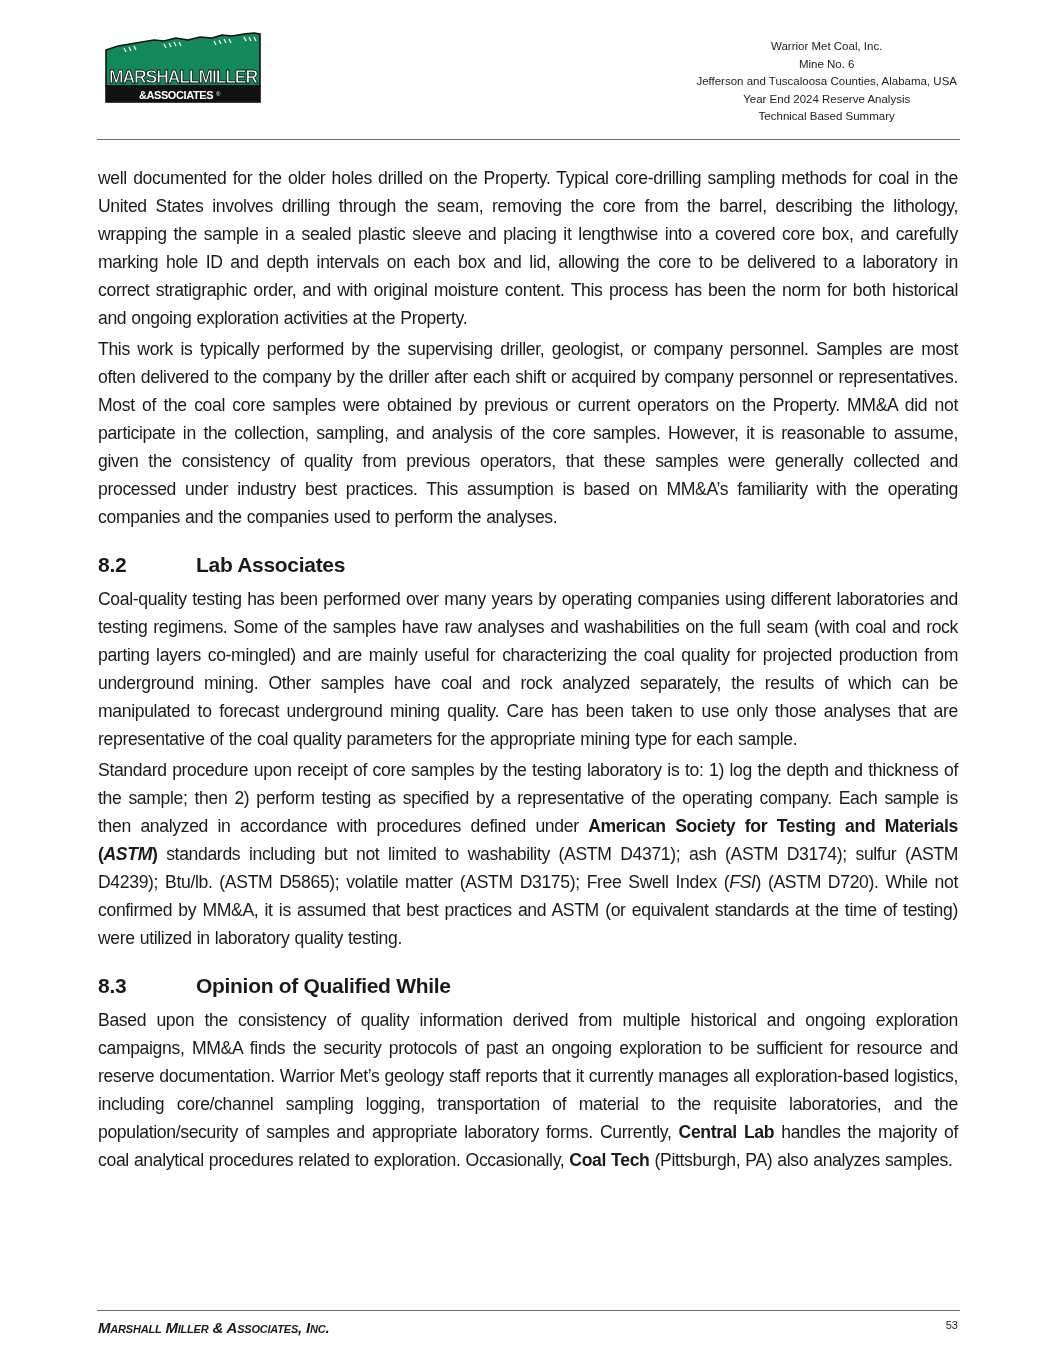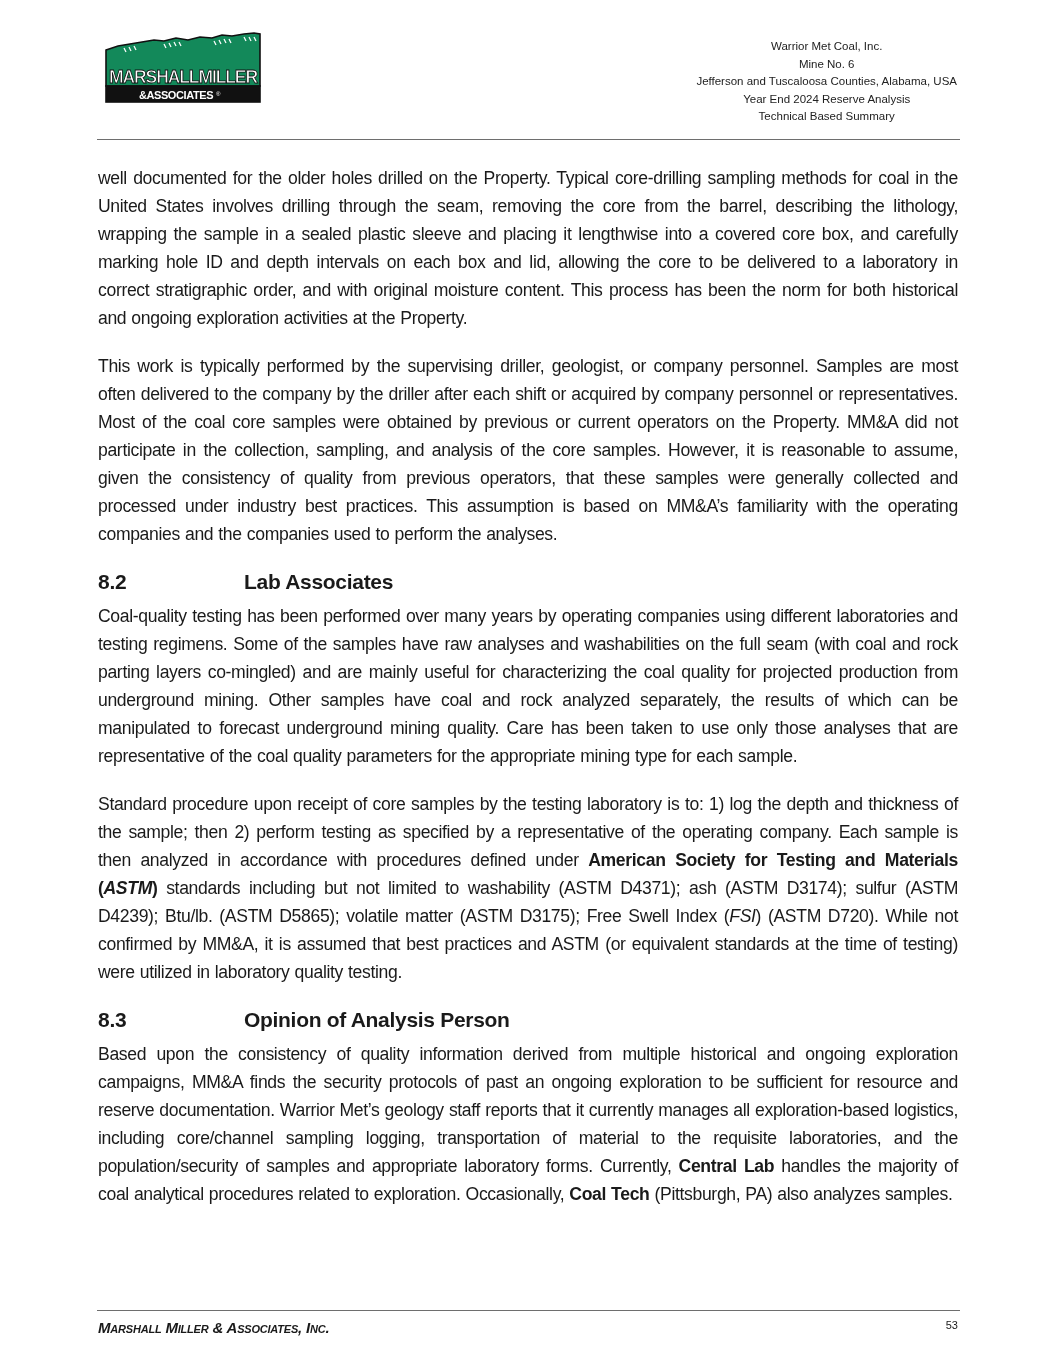--- a/index.html
+++ b/index.html
@@ -54,29 +54,28 @@
     width: 860px;
   }
   .para {
     margin: 0;
     font-size: 17.6px;
     line-height: 28px;
     text-align: justify;
     letter-spacing: -0.35px;
     word-spacing: 0.5px;
   }
-  .para + .para { margin-top: 20px; }
+  .para + .para { margin-top: 3px; }
   .section-heading {
     font-size: 21px;
     font-weight: bold;
     margin: 20px 0 6px 0;
     line-height: 28px;
     letter-spacing: -0.3px;
     display: flex;
-    gap: 48px;
   }
   .section-num { width: 98px; display: inline-block; }
   .bold { font-weight: bold; }
   .ital { font-style: italic; }
   
   .footer-rule {
     position: absolute;
     left: 97px;
     top: 1310px;
     width: 863px;
@@ -150,21 +149,21 @@
 
     <div class="section-heading">
       <span class="section-num">8.2</span>
       <span>Lab Associates</span>
     </div>
     <p class="para">Coal-quality testing has been performed over many years by operating companies using different laboratories and testing regimens.  Some of the samples have raw analyses and washabilities on the full seam (with coal and rock parting layers co-mingled) and are mainly useful for characterizing the coal quality for projected production from underground mining.  Other samples have coal and rock analyzed separately, the results of which can be manipulated to forecast underground mining quality.  Care has been taken to use only those analyses that are representative of the coal quality parameters for the appropriate mining type for each sample.</p>
     <p class="para"><span>Standard procedure upon receipt of core samples by the testing laboratory is to: 1) log the depth and thickness of the sample; then 2) perform testing as specified by a representative of the operating company.  Each sample is then analyzed in accordance with procedures defined under </span><span class="bold"><span>American Society for Testing and Materials (</span><span class="ital">ASTM</span><span>)</span></span><span> standards including but not limited to washability (ASTM D4371); ash (ASTM D3174); sulfur (ASTM D4239); Btu/lb. (ASTM D5865); volatile matter (ASTM D3175); Free Swell Index (</span><span class="ital">FSI</span><span>) (ASTM D720).  While not confirmed by MM&amp;A, it is assumed that best practices and ASTM (or equivalent standards at the time of testing) were utilized in laboratory quality testing.</span></p>
 
     <div class="section-heading">
       <span class="section-num">8.3</span>
-      <span>Opinion of Analysis Person</span>
+      <span>Opinion of Qualified While</span>
     </div>
     <p class="para"><span>Based upon the consistency of quality information derived from multiple historical and ongoing exploration campaigns, MM&amp;A finds the security protocols of past an ongoing exploration to be sufficient for resource and reserve documentation.  Warrior Met’s geology staff reports that it currently manages all exploration-based logistics, including core/channel sampling logging, transportation of material to the requisite laboratories, and the population/security of samples and appropriate laboratory forms.  Currently, </span><span class="bold">Central Lab</span><span> handles the majority of coal analytical procedures related to exploration.  Occasionally, </span><span class="bold">Coal Tech</span><span> (Pittsburgh, PA) also analyzes samples.</span></p>
   </div>
 
   <div class="footer-rule"></div>
   <div class="footer-left">Marshall Miller &amp; Associates, Inc.</div>
   <div class="footer-right">53</div>
 </div>
 
 </body></html>

